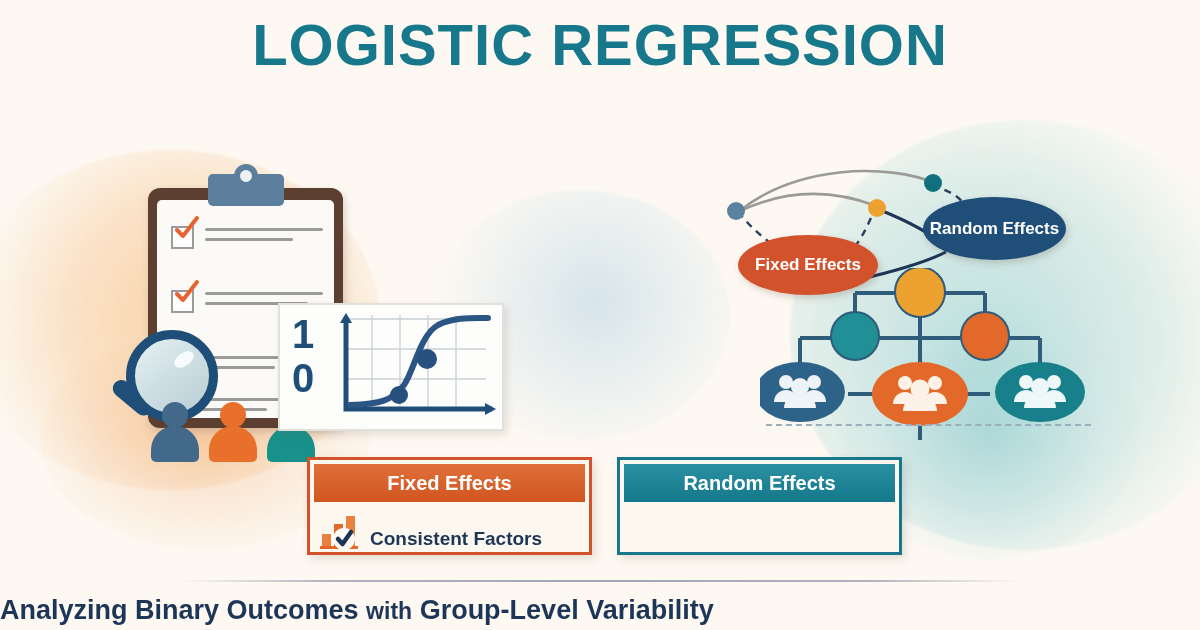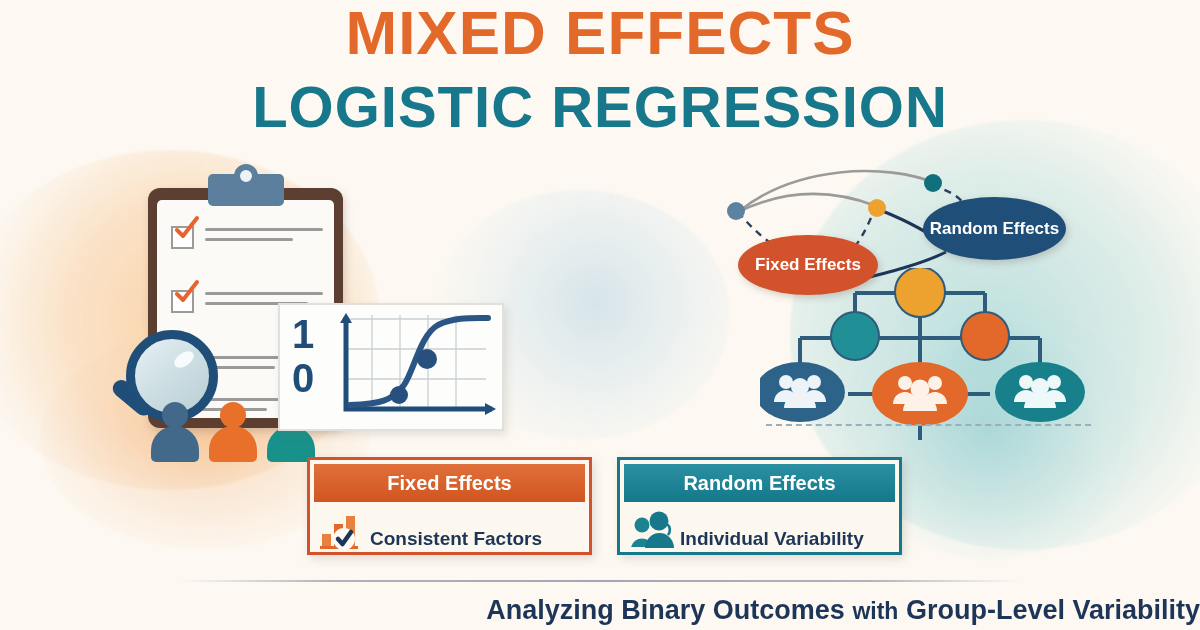--- a/index.html
+++ b/index.html
@@ -93,37 +93,36 @@
   #badge-fixed .badge-head{background:linear-gradient(180deg,#e0703a 0%,#d1551f 100%);}
   #badge-random .badge-head{background:linear-gradient(180deg,#2a90a2 0%,#14788b 100%);}
   .badge-body{position:absolute;left:4px;top:46px;width:271px;height:44px;
      display:flex;align-items:flex-end;}
   .badge-icon{width:52px;height:40px;position:relative;flex:0 0 52px;margin-left:4px;}
   .badge-text{font-size:19px;font-weight:bold;color:#1d3557;}
 
   
   #divider{position:absolute;left:180px;top:580px;width:840px;height:2px;
      background:linear-gradient(90deg,rgba(200,200,205,0) 0%,rgba(150,155,168,.75) 18%,rgba(140,146,160,.8) 50%,rgba(150,155,168,.75) 82%,rgba(200,200,205,0) 100%);}
-  #caption{position:absolute;left:0;top:595px;width:1200px;text-align:right;
+  #caption{position:absolute;left:0;top:595px;width:1200px;text-align:left;
      font-size:27px;font-weight:bold;color:#1d3557;white-space:nowrap;}
   #caption .small{font-size:23px;}
 </style>
 </head>
 <body>
 
 <div id="stage">
 
   <div class="blob" id="blob-peach-1"></div>
   <div class="blob" id="blob-peach-2"></div>
   <div class="blob" id="blob-blue-soft"></div>
   <div class="blob" id="blob-teal-1"></div>
   <div class="blob" id="blob-teal-2"></div>
 
   <div id="title-block">
-    <div class="title-line" id="title-main" style="color: rgb(226, 105, 42);">MIXED EFFECTS</div>
     <div class="title-line" id="title-sub" style="color: rgb(23, 120, 140);">LOGISTIC REGRESSION</div>
   </div>
 
   <div id="clipboard">
     <div id="clipboard-paper">
       <div class="check-row" style="top:22px;">
         <div class="check-box"></div>
         <svg class="check-mark" viewBox="0 0 26 26">
           <path d="M4 15 L10 21 L24 3" stroke="#e8632e" stroke-width="4" fill="none" stroke-linecap="round" stroke-linejoin="round"></path>
         </svg>
@@ -286,32 +285,20 @@
           <circle cx="26" cy="29" r="11" fill="#fdfaf5"></circle>
           <path d="M20 29 l4.5 5 L33 22" stroke="#1d3557" stroke-width="4.5" fill="none" stroke-linecap="round" stroke-linejoin="round"></path>
         </svg>
       </div>
       <div class="badge-text">Consistent Factors</div>
     </div>
   </div>
 
   <div class="badge-card" id="badge-random">
     <div class="badge-head">Random Effects</div>
-    <div class="badge-body">
-      <div class="badge-icon">
-        <svg viewBox="0 0 52 40" width="52" height="40">
-          <circle cx="14" cy="15" r="7.5" fill="#1b8490"></circle>
-          <path d="M3 37 a11.5 12 0 0 1 22 0 z" fill="#1b8490"></path>
-          <circle cx="31" cy="11" r="9.5" fill="#17788c"></circle>
-          <path d="M17 38 a14.5 15 0 0 1 29 0 z" fill="#17788c"></path>
-          <path d="M39 14 a6 7 0 0 1 1 11" stroke="#17788c" stroke-width="2.6" fill="none"></path>
-        </svg>
-      </div>
-      <div class="badge-text">Individual Variability</div>
-    </div>
   </div>
 
   <div id="divider"></div>
   <div id="caption" style="color: rgb(29, 53, 87);">
     <span>Analyzing Binary Outcomes</span>
     <span class="small">with</span>
     <span>Group-Level Variability</span>
   </div>
 
 </div>

